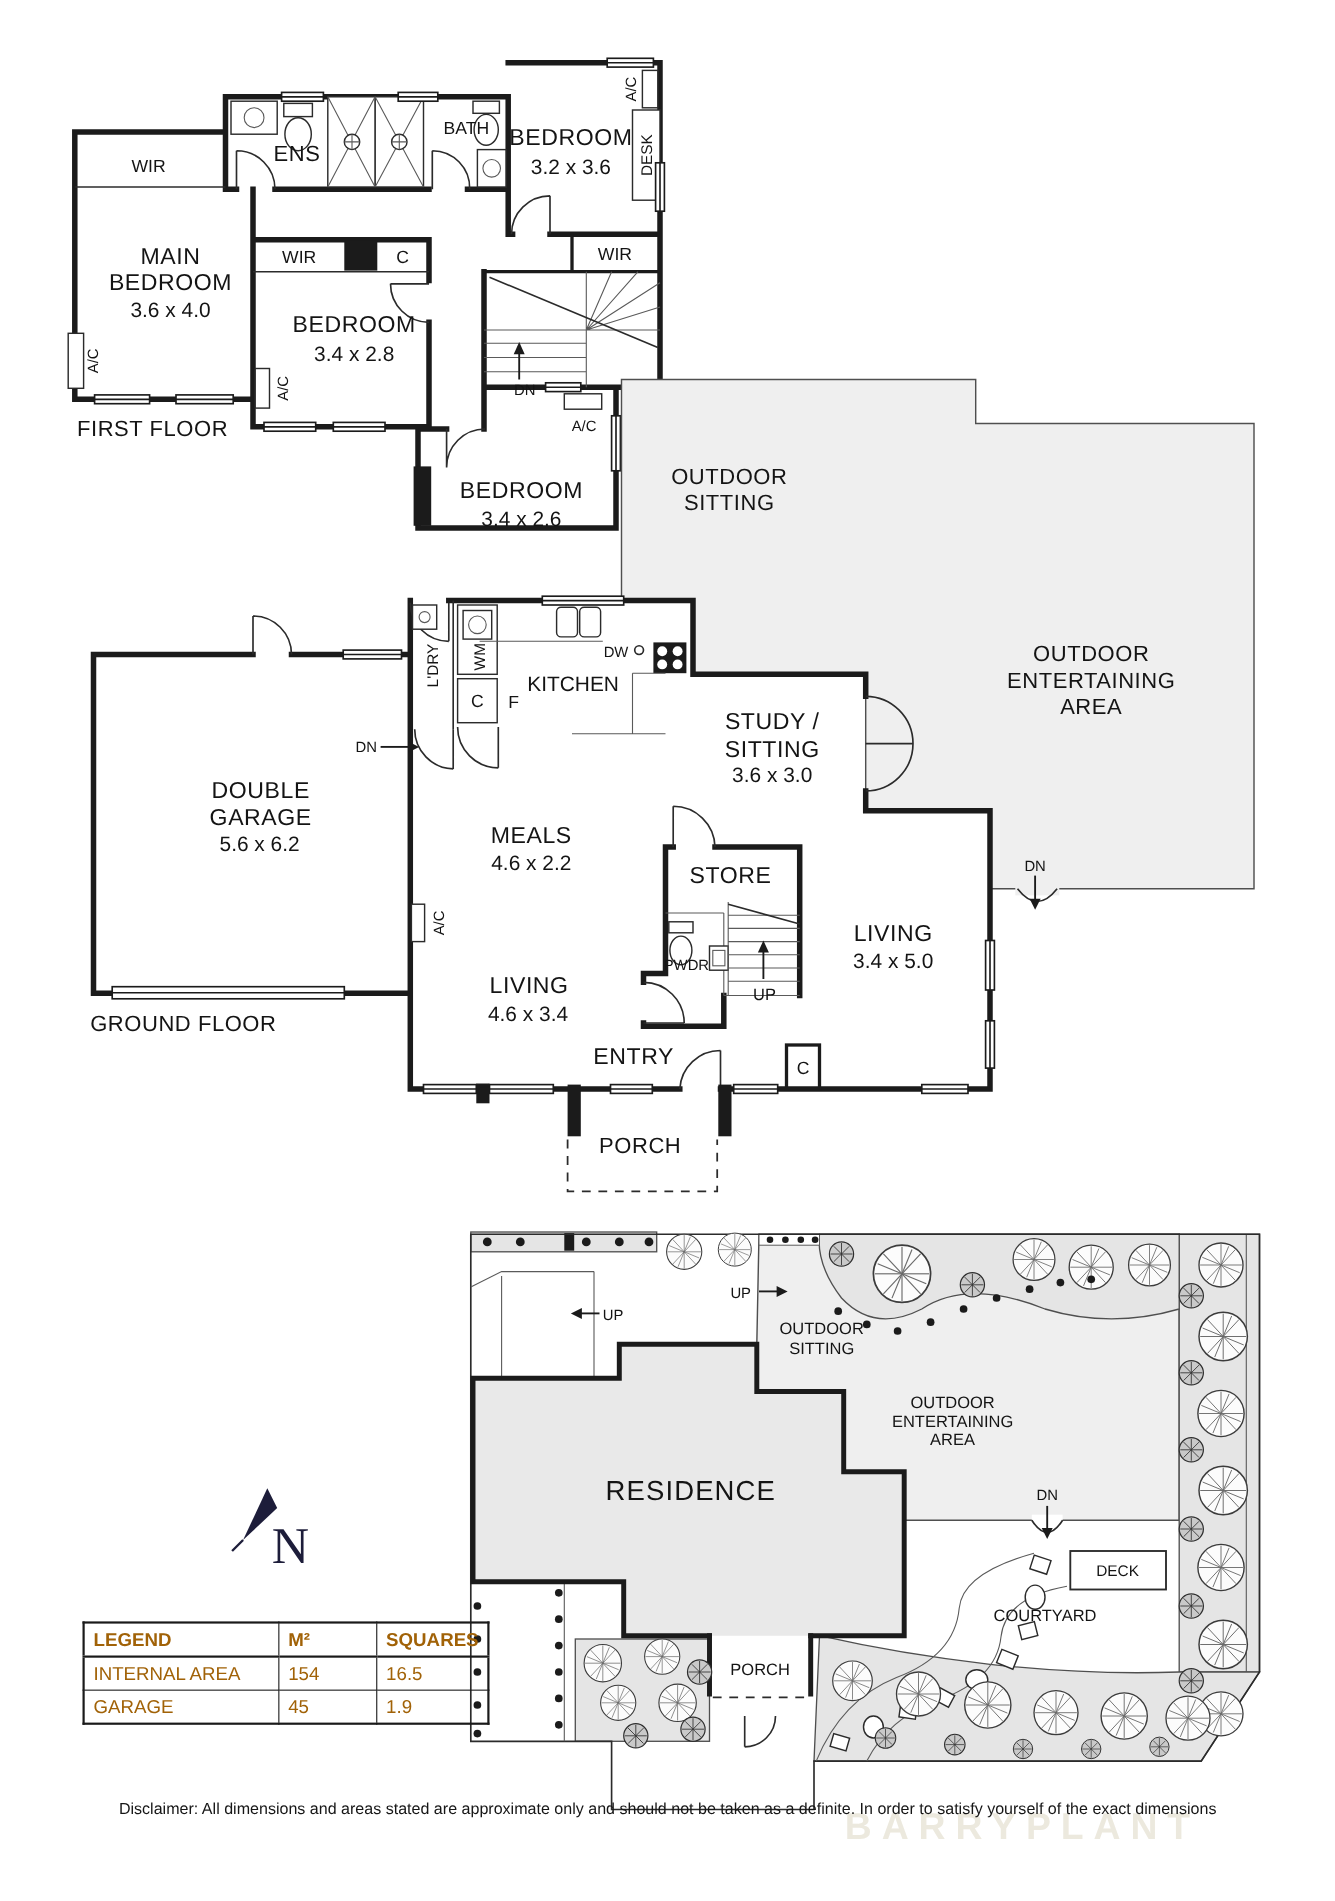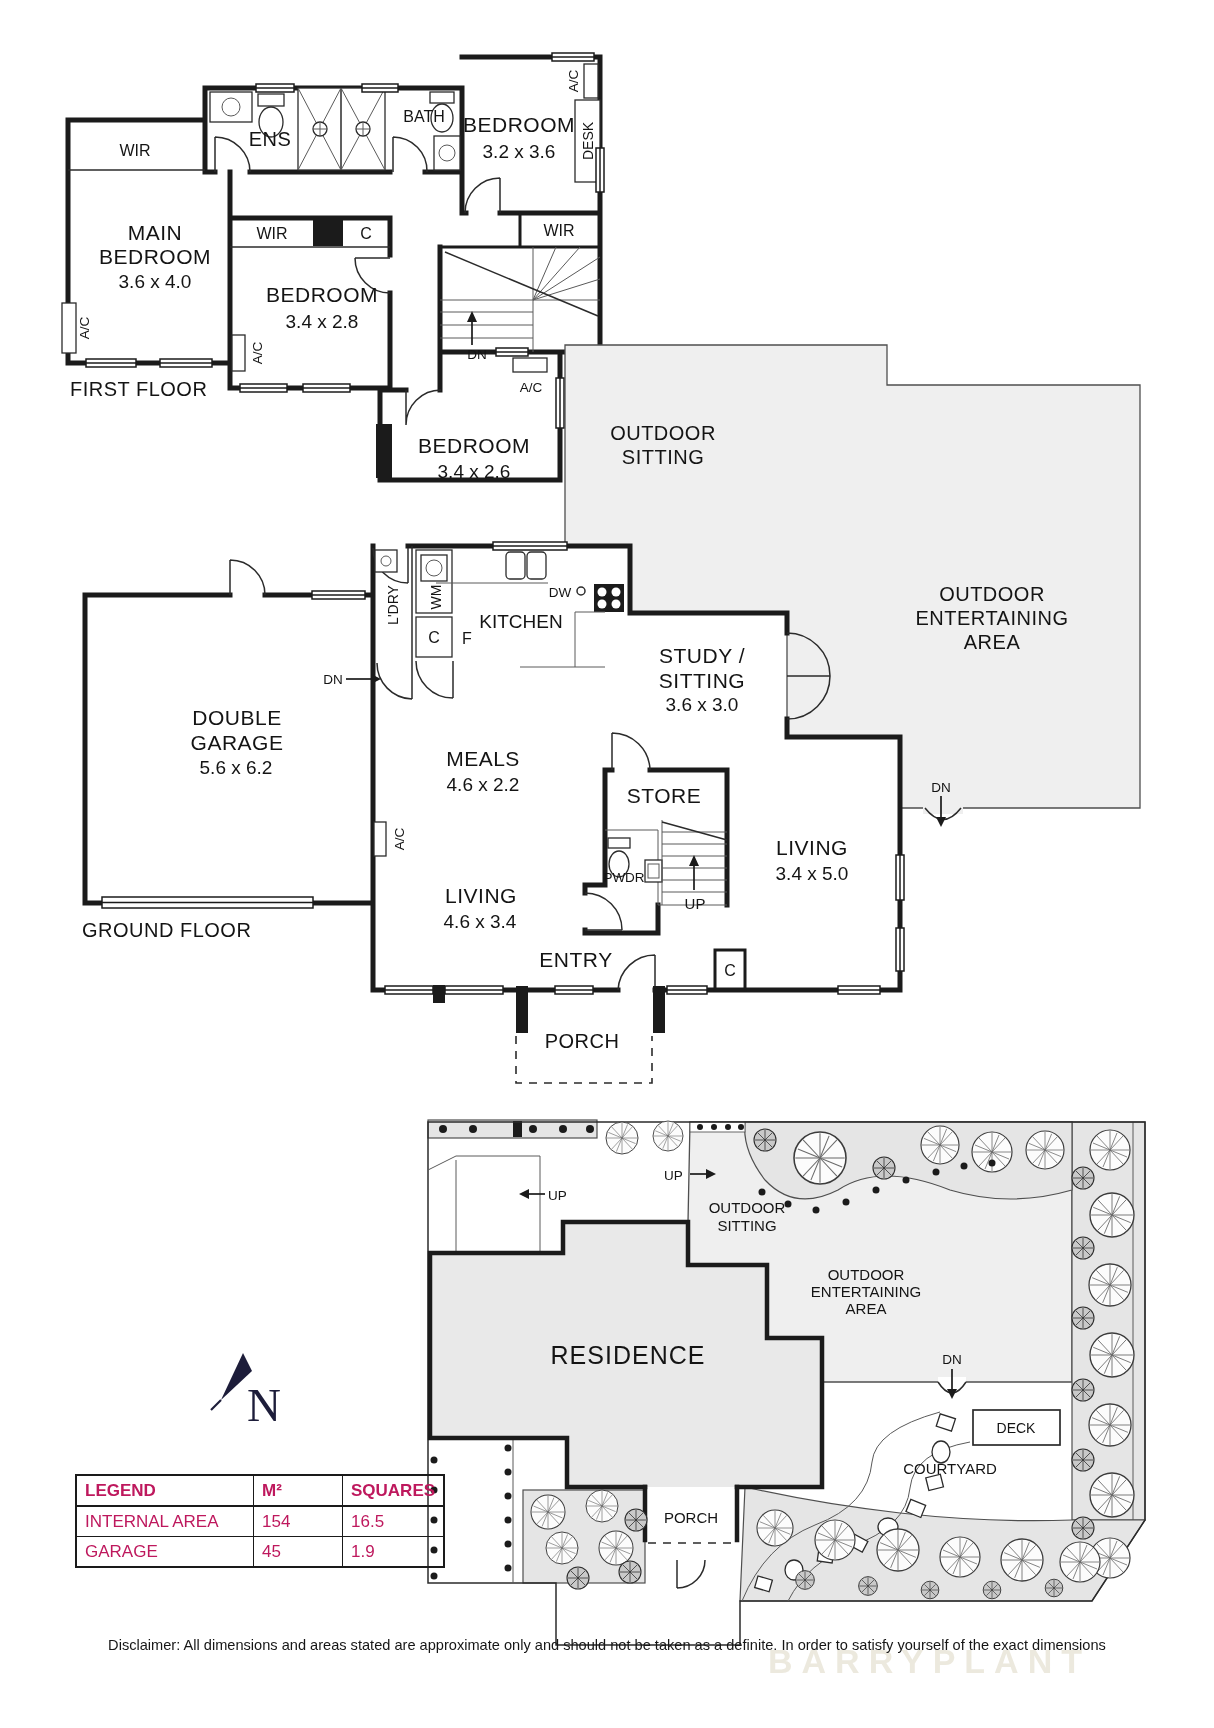--- a/index.html
+++ b/index.html
@@ -26,21 +26,21 @@
   .f25{font-size:25px;letter-spacing:1px;}
   .f21{font-size:21px;letter-spacing:.5px;}
   .f20{font-size:20px;letter-spacing:.5px;}
   .f19{font-size:19px;}
   .f16{font-size:16px;}
   .f15{font-size:15px;}
   .f14{font-size:14px;}
   .f13{font-size:13.5px;}
   .navy{fill:#1d1d3a;}
   #legend{position:absolute;left:75px;top:1474px;border-collapse:collapse;
-          font-size:17px;color:#be185d;}
+          font-size:17px;color:#a16207;}
   #legend th,#legend td{border:1.6px solid #1a1a1a;height:29px;padding:0 8px;}
   #legend th{border-bottom-width:2.5px;font-weight:bold;text-align:left;}
   #legend th.c,#legend td.c{text-align:left;width:72px;}
   #legend td:first-child,#legend th:first-child{width:160px;}
   #legend{border:2.5px solid #1a1a1a;}
   #disclaimer{position:absolute;left:0;top:1637px;width:1214px;text-align:center;
               font-size:14.6px;line-height:17px;color:#161616;}
   #watermark{position:absolute;left:768px;top:1642px;font-size:34px;font-weight:bold;
              letter-spacing:9px;color:rgba(206,196,168,0.38);}
 </style>

